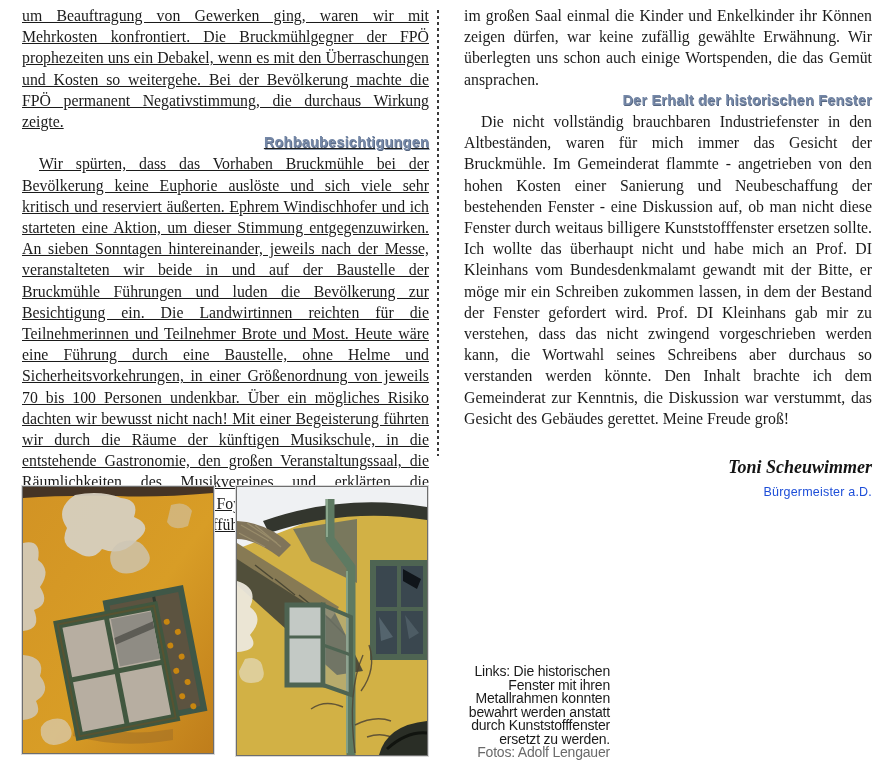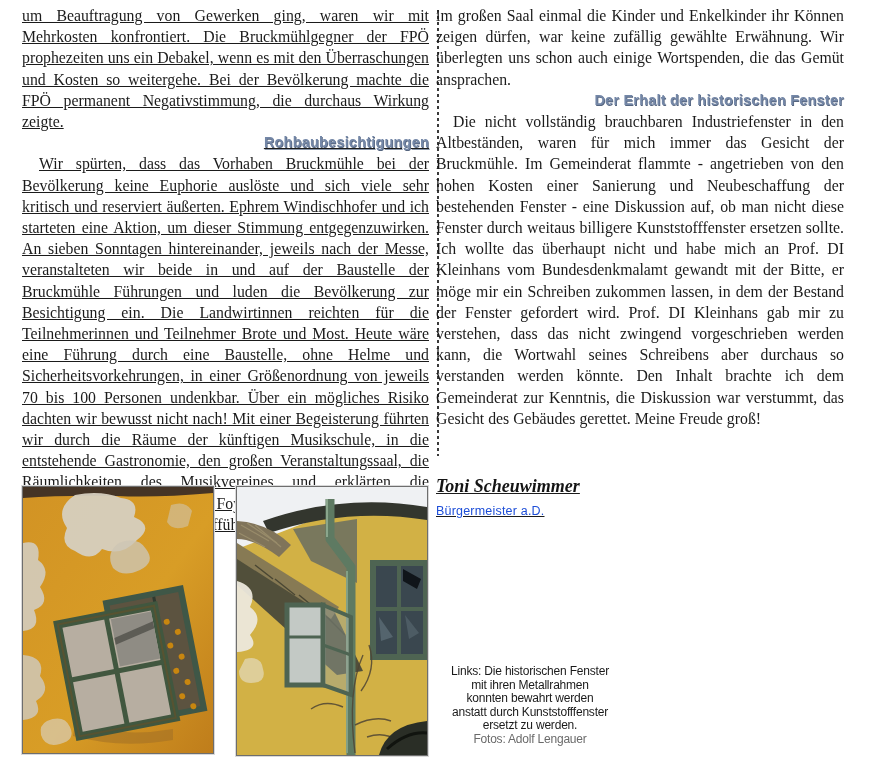--- a/index.html
+++ b/index.html
@@ -3,51 +3,51 @@
 <meta charset="utf-8">
 <style>
   html,body{margin:0;padding:0;}
   body{
     width:880px;height:776px;background:#ffffff;position:relative;
     font-family:"Liberation Serif", serif;color:#1b1b1b;overflow:hidden;
   }
   .page{position:absolute;inset:0;}
   .col{position:absolute;top:5px;text-align:justify;font-size:15.8px;line-height:21.2px;}
   .col-left{left:22px;width:407px;text-decoration:underline;}
-  .col-right{left:436px;width:408px;}
+  .col-right{left:464px;width:408px;}
   .col p{margin:0;}
   .indent{text-indent:17px;}
   .section-heading{
     font-family:"Liberation Sans", sans-serif;font-weight:bold;
     font-size:14.5px;letter-spacing:0.2px;color:#7487a7;
     text-shadow:0.7px 0.7px 0 #55657f;
     margin:25px 0 21px 0;text-align:right;text-indent:0;
   }
   .col-divider{
     position:absolute;left:437px;top:10px;width:2px;height:446px;
     background:repeating-linear-gradient(to bottom,#3a3a3a 0 3px,transparent 3px 6px);
   }
-  .signature{margin-top:46px;text-align:left;text-decoration:underline;}
+  .signature{margin-top:27px;text-align:right;}
   .signature-name{
     font-weight:bold;font-style:italic;font-size:18px;line-height:22px;color:#141414;
   }
   .signature-title{
     font-family:"Liberation Sans", sans-serif;font-size:12.5px;color:#1d4ed8;
     margin-top:4px;letter-spacing:0.2px;
   }
   .photo-row{position:absolute;left:22px;top:486px;}
   .photo{
     display:inline-block;vertical-align:top;border:1px solid #6e6e6e;
     background:#c8962a;line-height:0;box-shadow:0 0 0 1px #d9d9d9;
   }
   .photo + .photo{margin-left:18px;}
   .caption{
     position:absolute;left:450px;top:665px;width:160px;
-    font-family:"Liberation Sans", sans-serif;font-size:12px;line-height:13.5px;
-    color:#1a1a1a;letter-spacing:-0.2px;text-align:center;
+    font-family:"Liberation Sans", sans-serif;font-size:14px;line-height:13.5px;
+    color:#1a1a1a;letter-spacing:-0.2px;text-align:right;
   }
   .caption-credit{color:#6a6a6a;}
 </style>
 </head>
 <body>
 
 <div class="page">
 
   <div class="col col-left">
     <p>um Beauftragung von Gewerken ging, waren wir mit Mehrkosten konfrontiert. Die Bruckmühlgegner der FPÖ prophezeiten uns ein Debakel, wenn es mit den Überraschungen und Kosten so weitergehe. Bei der Bevölkerung machte die FPÖ permanent Negativstimmung, die durchaus Wirkung zeigte.</p>

